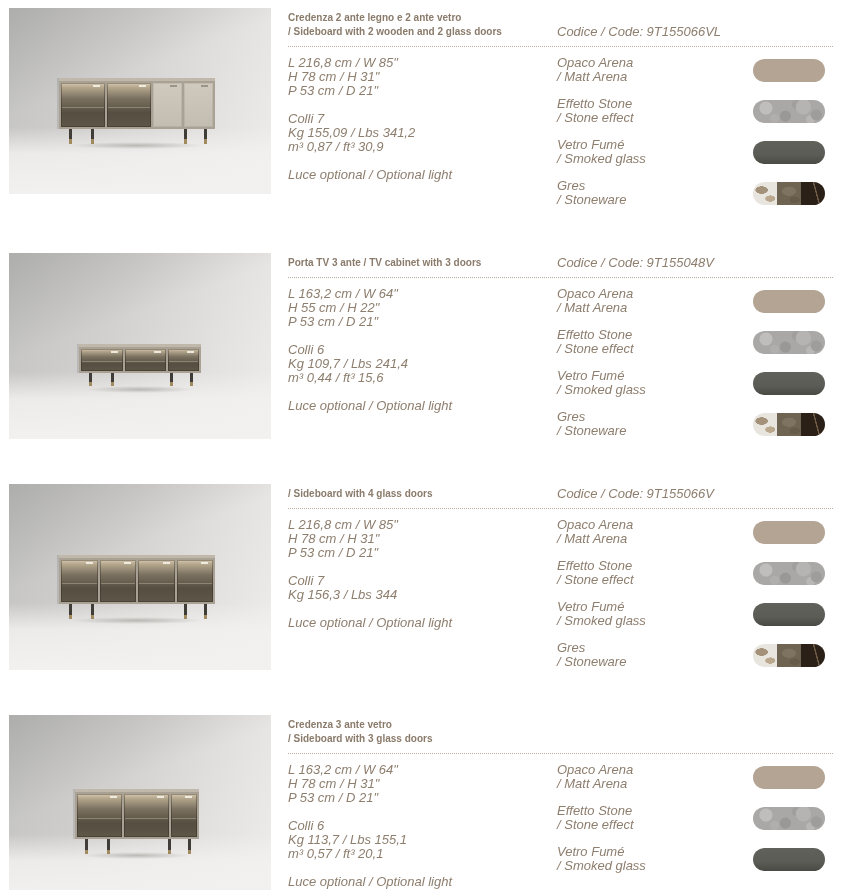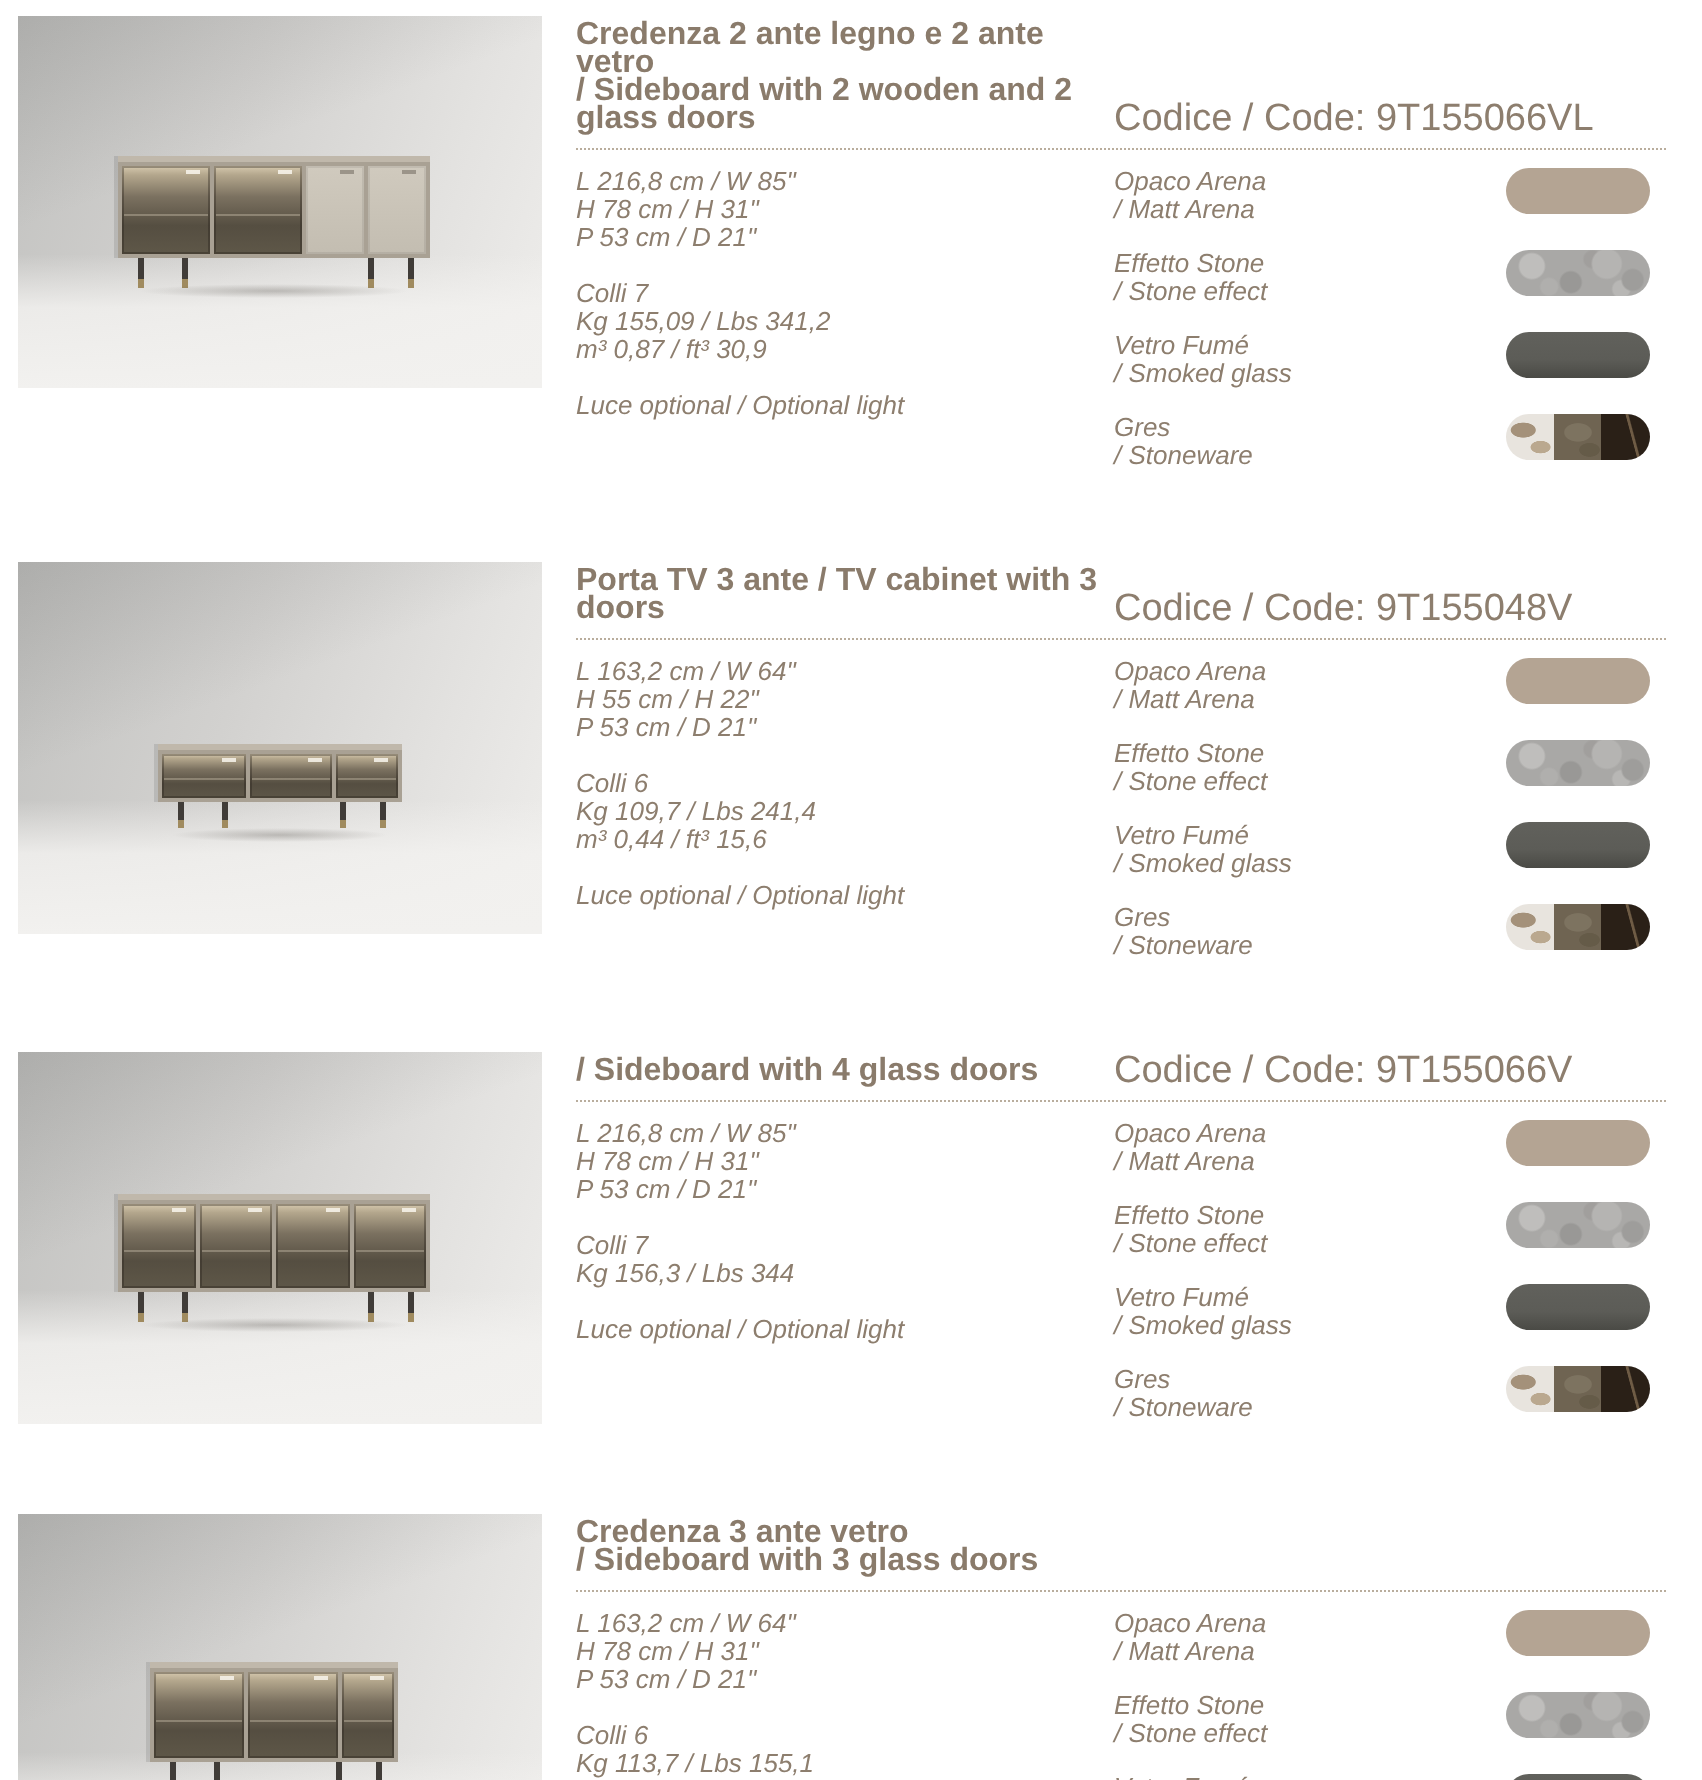--- a/index.html
+++ b/index.html
@@ -61,30 +61,30 @@
   .tv-3g .leg { height: 13px; }
 
   .sideboard-4g .cab { left: 50px; top: 71px; width: 156px; height: 49px; }
 
   .sideboard-3g .cab { left: 66px; top: 74px; width: 124px; height: 50px; }
   .sideboard-3g .d3 { flex: 0 0 22%; }
 
   
   .info { flex: 1; padding-top: 3px; font-size: 13px; line-height: 14px; }
   .head { display: flex; align-items: flex-end; border-bottom: 1px dotted #b9ad9d; padding-bottom: 7px; }
-  .title { margin: 0; flex: 0 0 269px; font-size: 16px; line-height: 14px; font-weight: bold; color: #8a7b6b; }
+  .title { margin: 0; flex: 0 0 269px; font-size: 10px; line-height: 14px; font-weight: bold; color: #8a7b6b; }
   .title span { display: block; }
-  .code { flex: 1; font-size: 19px; }
+  .code { flex: 1; font-size: 13px; font-style: italic; }
 
   .cols { display: flex; padding-top: 9px; font-style: italic; }
   .specs { flex: 0 0 269px; }
   .block { margin-bottom: 14px; }
 
   .materials { flex: 1; }
-  .mat-row { display: flex; align-items: flex-start; margin-bottom: 13px; }
+  .mat-row { display: flex; align-items: center; margin-bottom: 13px; }
   .mat-label { flex: 1; }
   .mat-label span { display: block; }
 
   
   .pill { width: 72px; height: 23px; border-radius: 12px; margin-right: 8px; flex: 0 0 72px; }
   .pill.arena { background: #b4a493; }
   .pill.stone {
     background-color: #a9a8a6;
     background-image:
       radial-gradient(circle at 18% 35%, #bfbebc 0 6px, transparent 7px),

